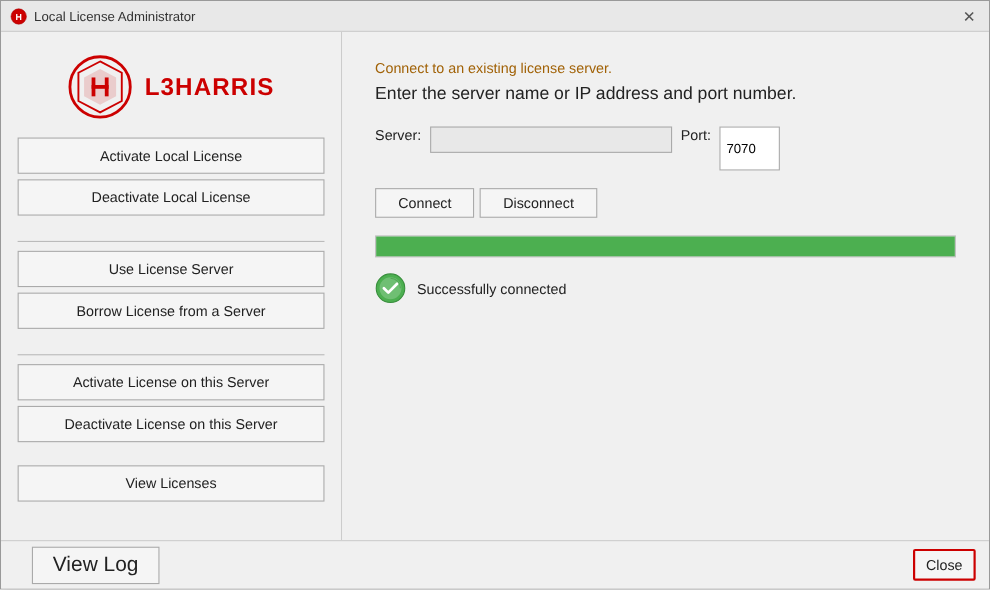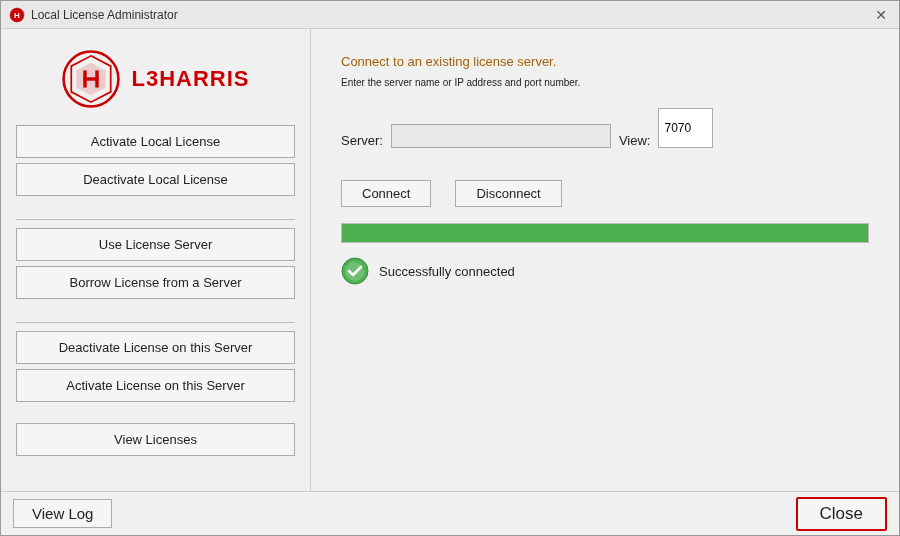--- a/index.html
+++ b/index.html
@@ -123,30 +123,30 @@
       flex-direction: column;
     }
 
     .right-title {
       font-size: 13px;
       color: #a16207;
       margin-bottom: 8px;
     }
 
     .right-subtitle {
-      font-size: 10px;
+      font-size: 16px;
       color: #222;
       margin-bottom: 20px;
     }
 
     .server-row {
       display: flex;
-      align-items: flex-end;
+      align-items: flex-start;
       gap: 8px;
-      margin-bottom: 32px;
+      margin-bottom: 16px;
     }
 
     .server-label {
       font-size: 13px;
       color: #222;
     }
 
     .server-input {
       width: 220px;
       height: 24px;
@@ -165,21 +165,21 @@
       width: 55px;
       height: 40px;
       border: 1px solid #aaa;
       background: white;
       padding: 2px 5px;
       font-size: 12px;
     }
 
     .action-row {
       display: flex;
-      gap: 24px;
+      gap: 5px;
       margin-bottom: 16px;
     }
 
     .action-btn {
       background: #f5f5f5;
       border: 1px solid #aaa;
       padding: 5px 20px;
       cursor: pointer;
       font-size: 13px;
       color: #222;
@@ -226,30 +226,31 @@
       justify-content: space-between;
       padding: 0 12px;
       flex-shrink: 0;
     }
 
     .view-log-btn {
       background: #f5f5f5;
       border: 1px solid #aaa;
       padding: 5px 18px;
       cursor: pointer;
-      font-size: 15px;
-      color: #222;
+      font-size: 19px;
+      color: #222;
+      margin-left: 16px;
     }
 
     .close-btn {
       background: #f5f5f5;
       border: 2px solid #cc0000;
-      padding: 5px 22px;
-      cursor: pointer;
-      font-size: 17px;
+      padding: 5px 10px;
+      cursor: pointer;
+      font-size: 13px;
       color: #222;
       border-radius: 2px;
     }
 
     .section-separator {
       border: none;
       border-top: 1px solid #bbb;
       margin: 8px 0;
     }
 
@@ -306,39 +307,39 @@
       <hr class="section-separator">
 
       <div class="btn-group">
         <button class="sidebar-btn">Use License Server</button>
         <button class="sidebar-btn">Borrow License from a Server</button>
       </div>
 
       <hr class="section-separator">
 
       <div class="btn-group">
+        <button class="sidebar-btn">Activate License on this Server</button>
         <button class="sidebar-btn">Deactivate License on this Server</button>
-        <button class="sidebar-btn">Activate License on this Server</button>
       </div>
 
       <div class="spacer"></div>
 
       <div class="btn-group">
         <button class="sidebar-btn">View Licenses</button>
       </div>
     </div>
 
     <div class="right-panel">
       <p class="right-title">Connect to an existing license server.</p>
       <p class="right-subtitle">Enter the server name or IP address and port number.</p>
 
       <div class="server-row">
         <span class="server-label">Server:</span>
         <input class="server-input" type="text" value="" style="">
-        <span class="port-label">View:</span>
+        <span class="port-label">Port:</span>
         <input class="port-input" type="text" value="7070" style="">
       </div>
 
       <div class="action-row">
         <button class="action-btn">Connect</button>
         <button class="action-btn">Disconnect</button>
       </div>
 
       <div class="progress-bar-container">
         <div class="progress-bar-fill"></div>

